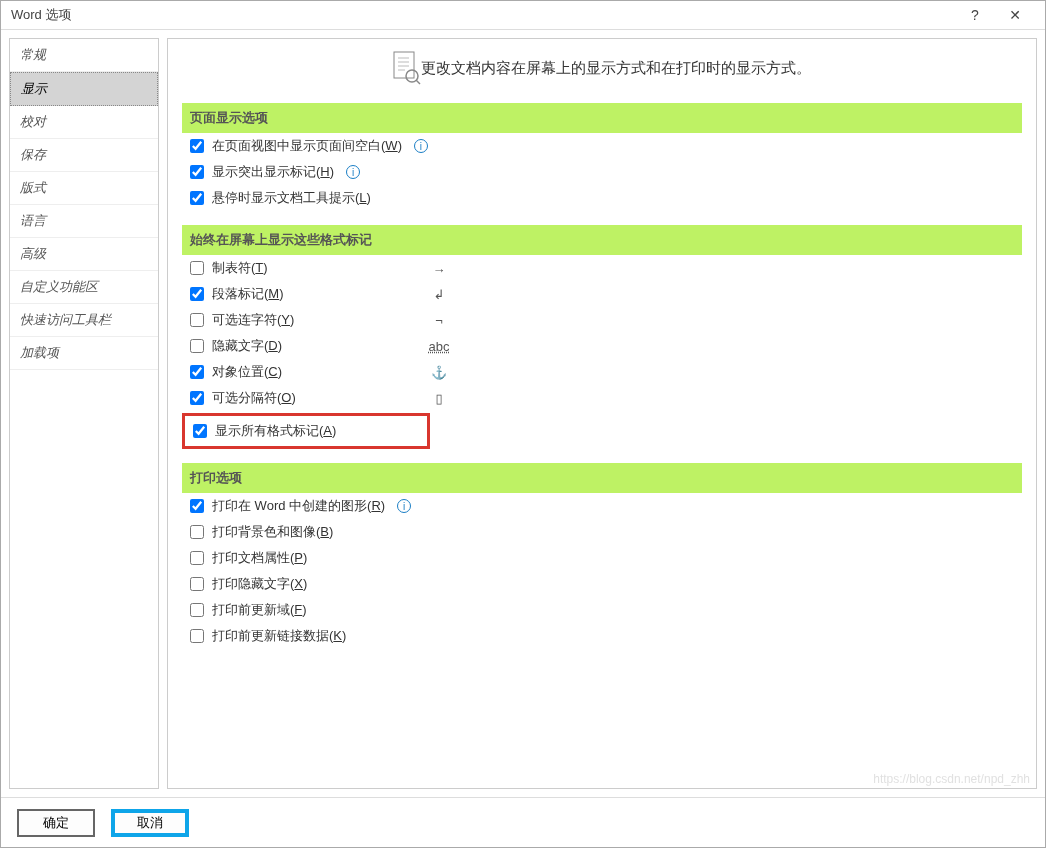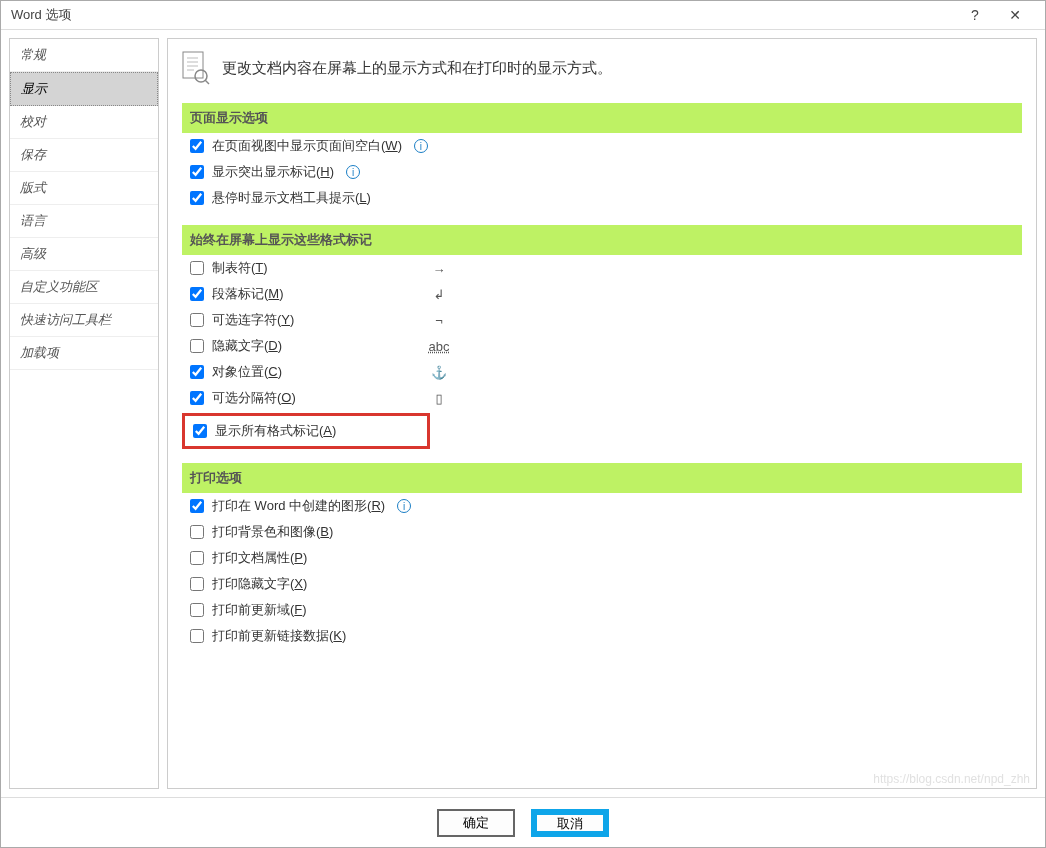--- a/index.html
+++ b/index.html
@@ -6,34 +6,34 @@
 body { background: #fff; font-size: 13px; color: #333; }
 .dialog { width: 1046px; height: 848px; border: 1px solid #aaa; display: flex; flex-direction: column; }
 .titlebar { height: 29px; display: flex; align-items: center; padding: 0 10px; border-bottom: 1px solid #ddd; }
 .titlebar .title { flex: 1; font-size: 13px; color: #444; }
 .titlebar .tbtn { width: 40px; text-align: center; font-size: 14px; color: #444; cursor: pointer; }
 .body { flex: 1; display: flex; padding: 8px; gap: 8px; overflow: hidden; }
 .sidebar { width: 150px; border: 1px solid #ccc; background: #fff; overflow-y: auto; font-style: italic; }
 .sidebar-item { padding: 7px 10px; border-bottom: 1px solid #eee; cursor: pointer; color: #555; }
 .sidebar-item.selected { background: #d4d4d4; border: 1px dotted #888; color: #000; }
 .content { flex: 1; border: 1px solid #ccc; padding: 12px 14px; overflow-y: auto; position: relative; }
-.header-row { display: flex; align-items: center; gap: 12px; margin-bottom: 18px; }
+.header-row { display: flex; align-items: center; gap: 0; margin-bottom: 18px; justify-content: center; }
 .header-row .doc-icon { width: 28px; height: 34px; }
 .header-title { font-size: 15px; color: #333; }
 .section-header { background: #bef264; padding: 6px 8px; font-weight: bold; color: #555; font-size: 13px; }
 .optrow { display: flex; align-items: center; padding: 4px 8px; gap: 8px; }
 .optrow .cb { width: 14px; height: 14px; }
 .optrow label { color: #333; }
 .optrow label u { text-decoration: underline; }
 .optrow .info-icon { width: 14px; height: 14px; display: inline-flex; align-items: center; justify-content: center; color: #1a7ec5; border: 1px solid #1a7ec5; border-radius: 50%; font-size: 10px; margin-left: 4px; }
 .optrow .sym { width: 30px; text-align: center; color: #555; font-size: 13px; margin-left: auto; margin-right: 560px; font-family: "Segoe UI Symbol", sans-serif; }
 .group { margin-bottom: 14px; }
 .highlight-box { border: 3px solid #d9362e; padding: 2px 6px 2px 0; margin: 2px 0; width: 248px; }
-.footer { height: 50px; border-top: 1px solid #ddd; display: flex; justify-content: center; align-items: center; padding: 0 16px; gap: 16px; }
-.btn { width: 78px; height: 28px; border: 6px solid #0ea5e9; background: #fdfdfd; cursor: pointer; font-size: 13px; }
+.footer { height: 50px; border-top: 1px solid #ddd; display: flex; justify-content: flex-start; align-items: center; padding: 0 16px; gap: 16px; }
+.btn { width: 78px; height: 28px; border: 4px solid #0ea5e9; background: #fdfdfd; cursor: pointer; font-size: 13px; }
 .btn.primary { border: 2px solid #666; }
 .watermark { position: absolute; right: 6px; bottom: 2px; color: #ccc; font-size: 12px; opacity: 0.6; pointer-events:none; }
 </style>
 </head>
 <body>
 
 <div class="dialog">
   <div class="titlebar">
     <span class="title">Word 选项</span>
     <span class="tbtn">?</span>

